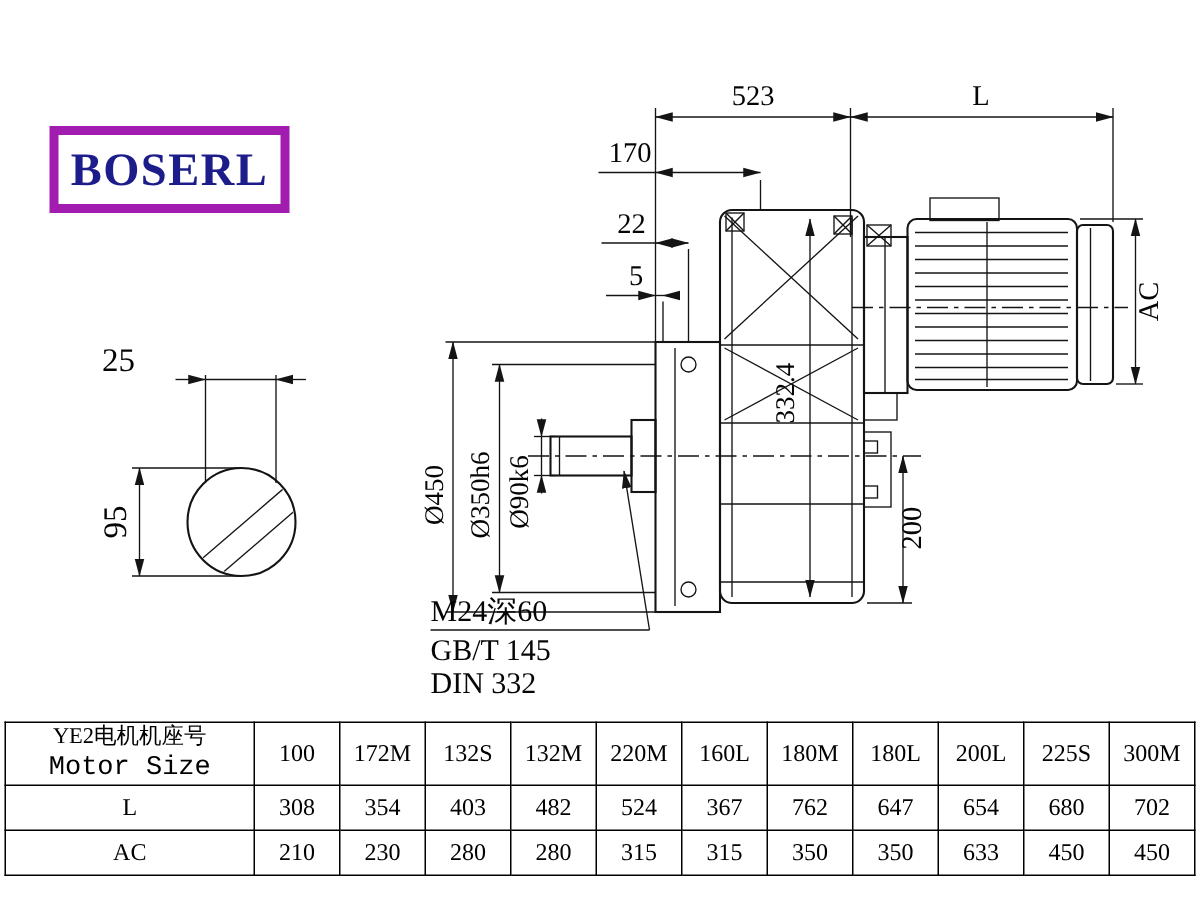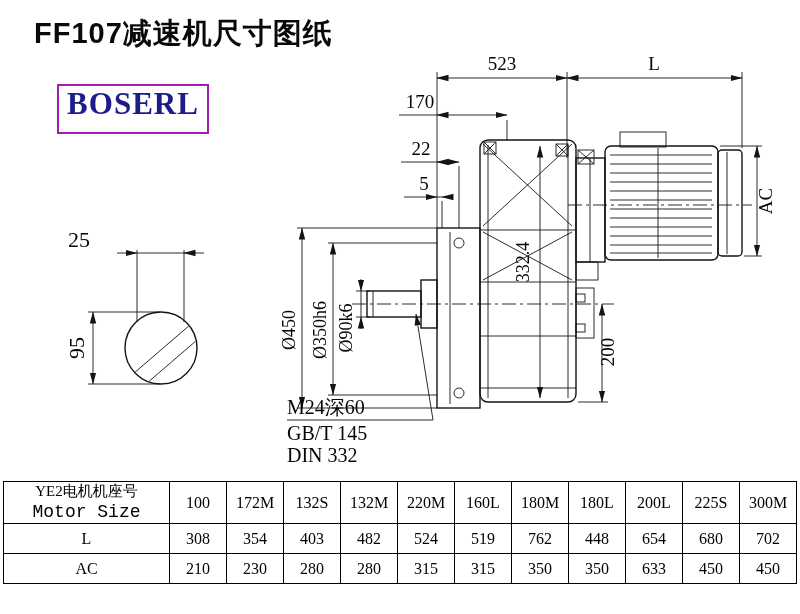--- a/index.html
+++ b/index.html
@@ -1,22 +1,22 @@
 <!DOCTYPE html>
 <html><head>
 <meta charset="utf-8">
 <style>
   html,body{margin:0;padding:0;}
   body{width:800px;height:614px;background:#ffffff;font-family:"Liberation Serif",serif;}
   .stage{position:relative;width:800px;height:614px;background:#fff;overflow:hidden;color:#000;}
 
   .title{position:absolute;left:34px;top:14px;font-family:"Liberation Sans",sans-serif;
          font-weight:700;font-size:29px;letter-spacing:1px;color:#0a0a0a;white-space:nowrap;}
-  .logo{position:absolute;left:33px;top:84px;width:148px;height:46px;border:2px solid #a21caf;
-        display:flex;align-items:flex-start;justify-content:center;margin-left:24px;}
+  .logo{position:absolute;left:33px;top:84px;width:148px;height:46px;border:6px solid #a21caf;
+        display:flex;align-items:center;justify-content:center;}
   .logo span{font-family:"Liberation Serif",serif;font-weight:700;font-size:31px;color:#1c1c8a;letter-spacing:1px;}
 
   svg.drawing{position:absolute;left:0;top:0;}
   .ol{fill:none;stroke:#141414;stroke-width:1.4px;}
   .dt{fill:none;stroke:#141414;stroke-width:0.9px;}
   .dim{fill:none;stroke:#141414;stroke-width:0.9px;}
   .cl{fill:none;stroke:#141414;stroke-width:0.9px;stroke-dasharray:14 4 3 4;}
   .dim-both{marker-start:url(#arw);marker-end:url(#arw);}
   .dim-end{marker-end:url(#arw);}
   .dim-start{marker-start:url(#arw);}
@@ -186,21 +186,20 @@
 
     <g>
       <line class="dim" x1="287" y1="420" x2="433" y2="420"></line>
       <line class="dim dim-end" x1="433" y1="420" x2="416" y2="314"></line>
       <text class="t20" x="287" y="414">M24深60</text>
       <text class="t20" x="287" y="440">GB/T 145</text>
       <text class="t20" x="287" y="462">DIN 332</text>
     </g>
   </svg>
 
-  <div class="title">FF107减速机尺寸图纸</div>
 
   <div class="logo">
     <span>BOSERL</span>
   </div>
 
   <table class="dim-table">
     <colgroup>
       <col class="c0">
       <col class="cN">
         <col class="cN">
@@ -232,23 +231,23 @@
         <th>225S</th>
         <th>300M</th>
       </tr>
       <tr class="data">
         <th>L</th>
         <td>308</td>
         <td>354</td>
         <td>403</td>
         <td>482</td>
         <td>524</td>
-        <td>519</td>
+        <td>367</td>
         <td>762</td>
-        <td>448</td>
+        <td>647</td>
         <td>654</td>
         <td>680</td>
         <td>702</td>
       </tr>
       <tr class="data">
         <th>AC</th>
         <td>210</td>
         <td>230</td>
         <td>280</td>
         <td>280</td>

